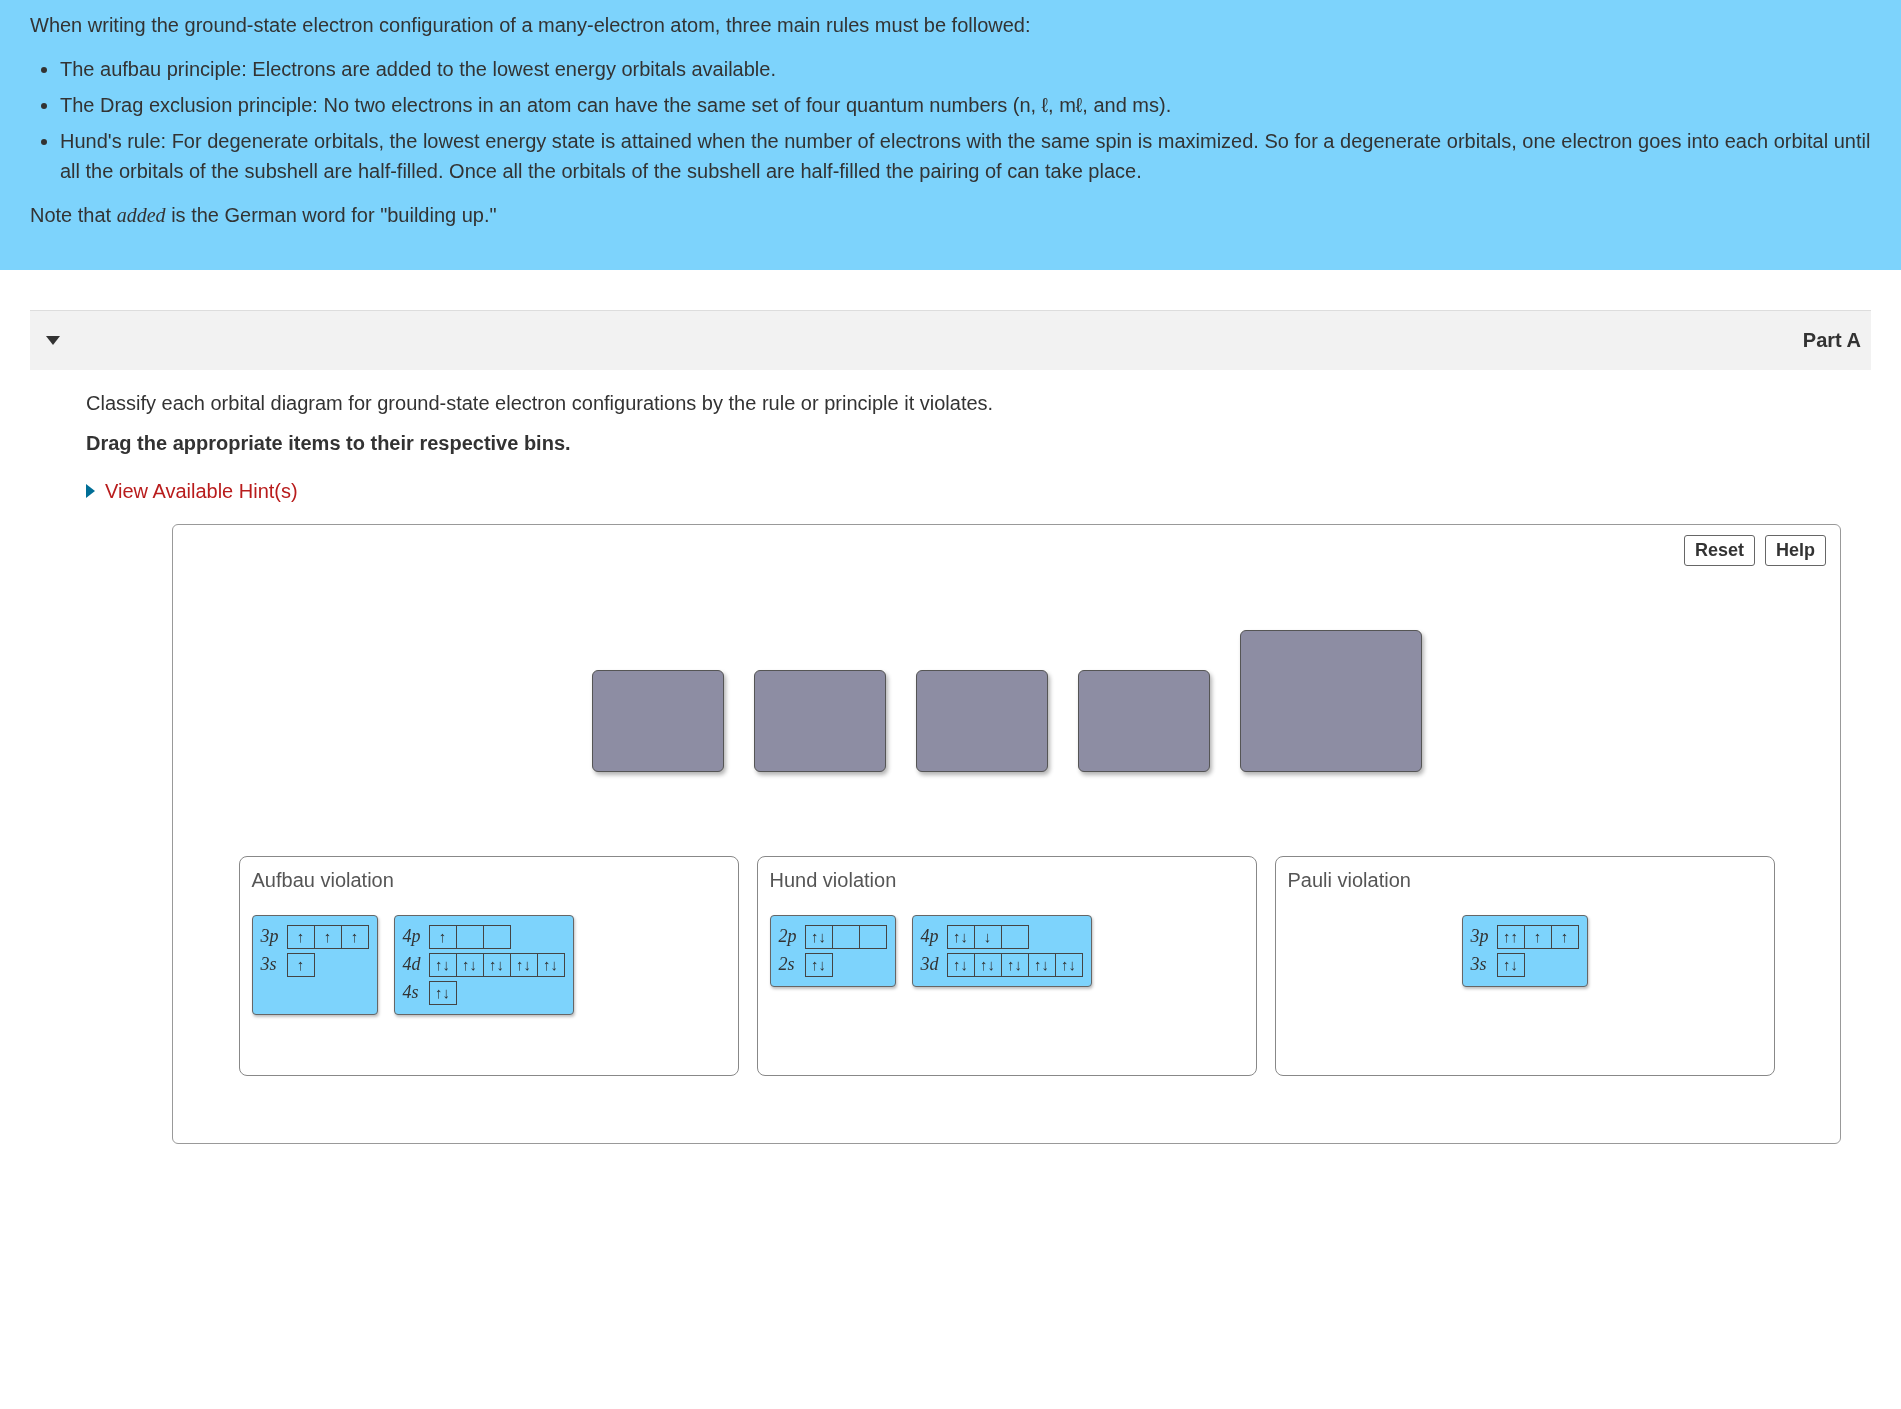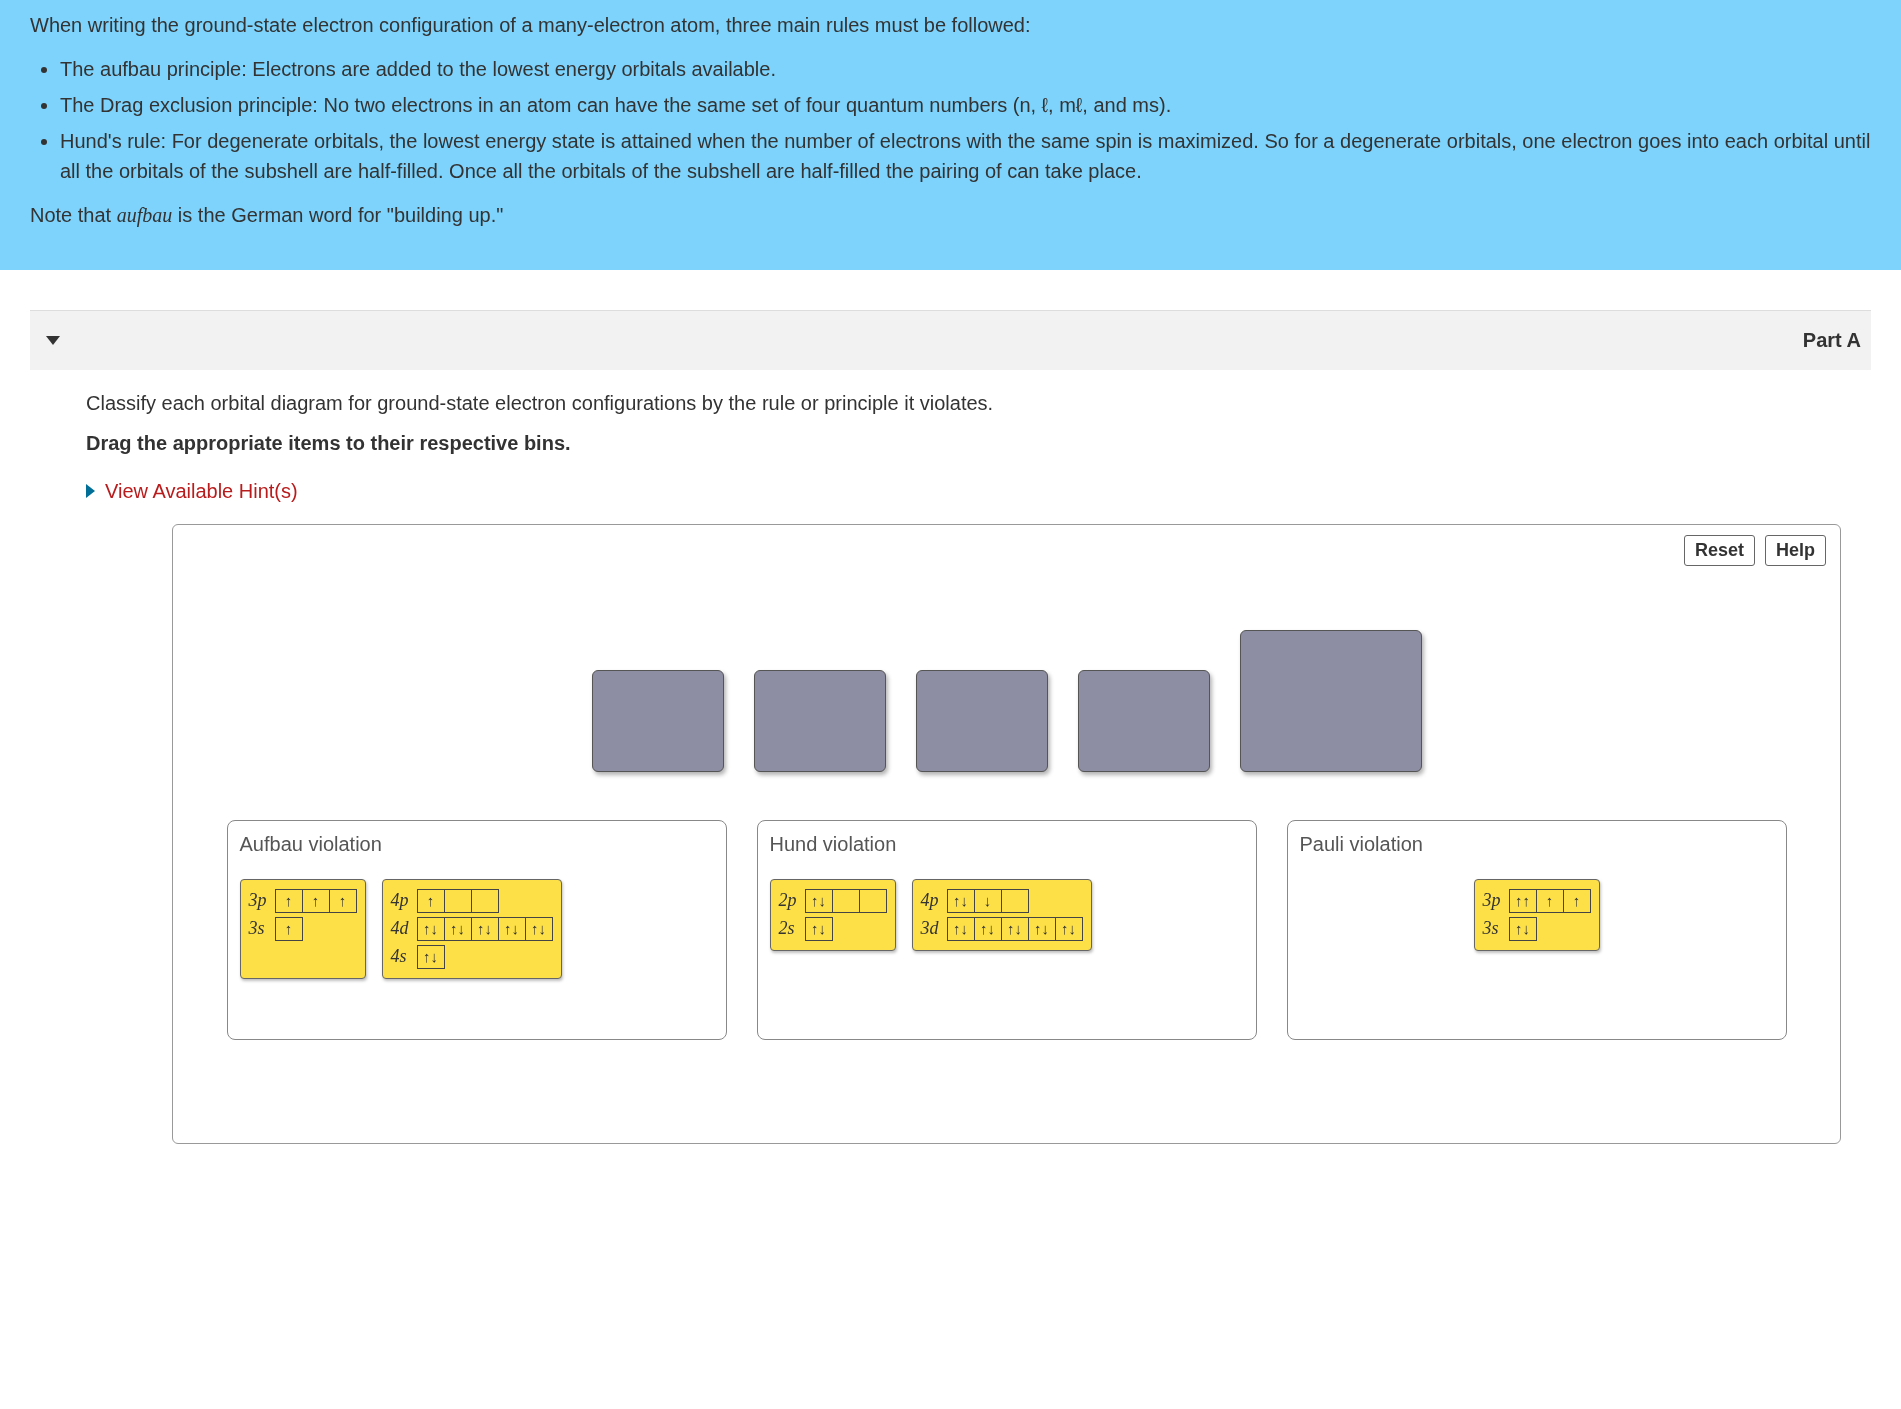--- a/index.html
+++ b/index.html
@@ -97,42 +97,42 @@
   .drag-item {
     background: #8d8da3;
     border: 1px solid #555;
     border-radius: 6px;
     box-shadow: 2px 3px 4px rgba(0,0,0,0.3);
   }
   .drag-s { width: 130px; height: 100px; }
   .drag-l { width: 180px; height: 140px; }
 
   .bins {
-    margin-top: 48px;
-    display: flex;
-    gap: 30px;
+    margin-top: 84px;
+    display: flex;
+    gap: 18px;
     justify-content: center;
     align-items: stretch;
   }
   .bin {
     border: 1px solid #888;
     border-radius: 8px;
     padding: 8px 12px 12px 12px;
     width: 500px;
     min-height: 220px;
     box-sizing: border-box;
     position: relative;
   }
   .bin-label { color:#555; font-size:20px; margin-bottom:10px; }
   .bin-items { display:flex; gap:16px; flex-wrap:wrap; margin-top:20px; }
 
   .card {
     border: 1px solid #666;
     border-radius: 4px;
-    background: #fde047;
+    background: #7dd3fc;
     padding: 6px 8px;
     box-shadow: 1px 2px 3px rgba(0,0,0,0.25);
     font-family: "Times New Roman", serif;
     font-size: 18px;
     line-height: 1.2;
   }
   .orb-row { display:flex; align-items:center; margin:2px 0; height:26px; }
   .orb-lab { width:26px; text-align:left; font-style: italic; }
   .orb-boxes { display:flex; }
   .ob {
@@ -147,21 +147,21 @@
 <body>
 
 <div class="intro">
   <p class="lead">When writing the ground-state electron configuration of a many-electron atom, three main rules must be followed:</p>
   <ul>
     <li>The aufbau principle: Electrons are added to the lowest energy orbitals available.</li>
     <li>The Drag exclusion principle:  No two electrons in an atom can have the same set of four quantum numbers (n, ℓ, mℓ, and ms).</li>
     <li>Hund's rule: For degenerate orbitals, the lowest energy state is attained when the number of electrons with the same spin is maximized. So for a degenerate orbitals, one electron goes into each orbital until all the orbitals of the subshell are half-filled. Once all the orbitals of the subshell are half-filled the pairing of can take place.</li>
   </ul>
   <p class="note">
-    <span>Note that </span><span class="math">aufbau</span><span> is the German word for "building up."</span>
+    <span>Note that </span><span class="math">added</span><span> is the German word for "building up."</span>
   </p>
 </div>
 
 <div class="spacer"></div>
 
 <div class="part-header">
   <div class="caret"></div>
   <div>Part A</div>
 </div>
 

